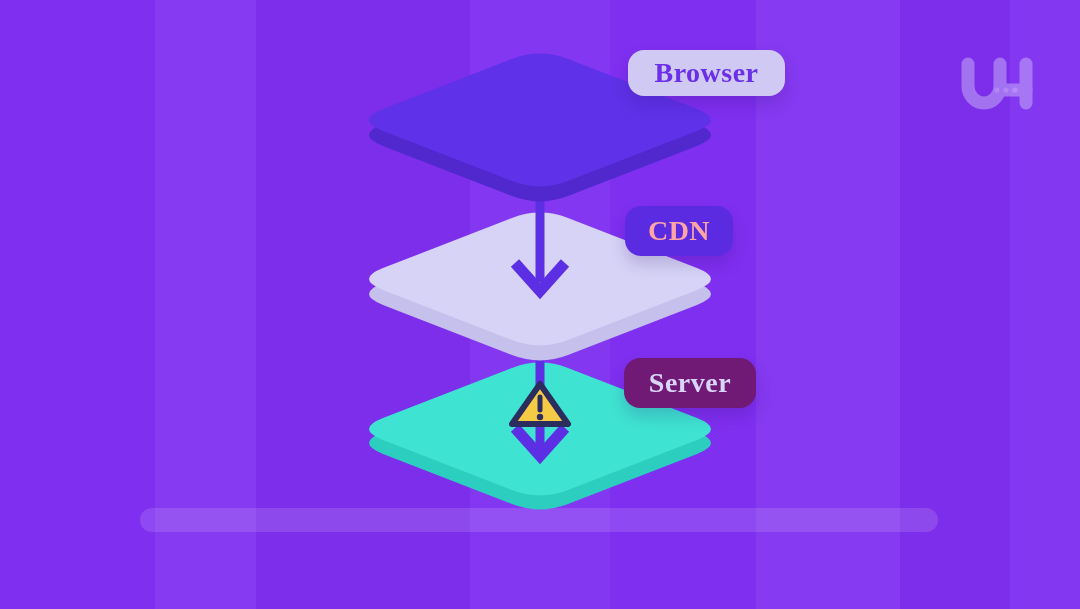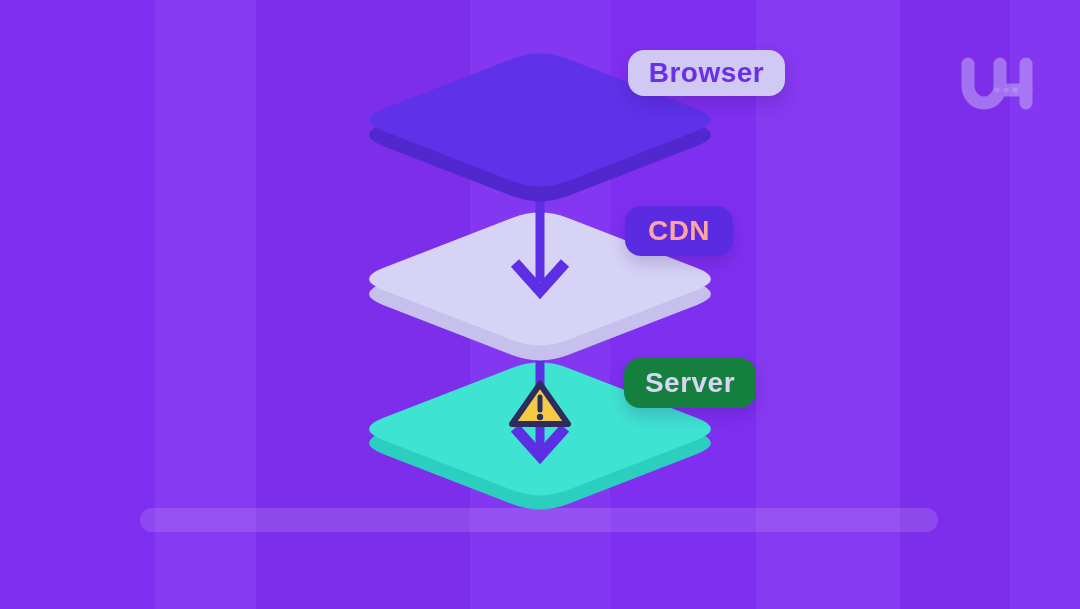--- a/index.html
+++ b/index.html
@@ -1,19 +1,19 @@
 <!DOCTYPE html>
 <html><head>
 <meta charset="utf-8">
 <style>
   html,body{margin:0;padding:0;background:#2a1150;}
   .screen{
     position:relative;width:1080px;height:609px;overflow:hidden;
     background-color:#7F2FF0;
-    font-family:Liberation Sans, sans-serif;
+    font-family:Liberation Serif, serif;
   }
   .bg-stripes{
     position:absolute;inset:0;
     background:linear-gradient(90deg,
       rgba(255,255,255,0.00) 0px,  rgba(255,255,255,0.00) 155px,
       rgba(255,255,255,0.05) 155px, rgba(255,255,255,0.05) 256px,
       rgba(0,0,0,0.025) 256px,     rgba(0,0,0,0.025) 470px,
       rgba(255,255,255,0.04) 470px, rgba(255,255,255,0.04) 610px,
       rgba(255,255,255,0.00) 610px, rgba(255,255,255,0.00) 756px,
       rgba(255,255,255,0.05) 756px, rgba(255,255,255,0.05) 900px,
@@ -21,21 +21,21 @@
       rgba(255,255,255,0.04) 1010px, rgba(255,255,255,0.04) 1080px);
   }
   svg.diagram{position:absolute;inset:0;}
   .badge{
     position:absolute;display:flex;align-items:center;justify-content:center;
     border-radius:16px;font-weight:700;font-size:28px;letter-spacing:0.5px;
     box-shadow:0 8px 16px rgba(40,10,100,0.18);
   }
   .badge-browser{left:628px;top:50px;width:157px;height:46px;background:#CFC9F4;color:#6B2FE8;}
   .badge-cdn{left:625px;top:206px;width:108px;height:50px;background:#5B2BE2;color:#fca5a5;}
-  .badge-server{left:624px;top:358px;width:132px;height:50px;background:#15803d;color:#D9D5F7;}
+  .badge-server{left:624px;top:358px;width:132px;height:50px;background:#701a75;color:#D9D5F7;}
 </style>
 </head>
 <body>
 
 <div class="screen">
   <div class="bg-stripes"></div>
 
   <svg class="diagram" width="1080" height="609" viewBox="0 0 1080 609">
 
     <rect x="140" y="508" width="798" height="24" rx="12" fill="rgba(255,255,255,0.13)"></rect>

